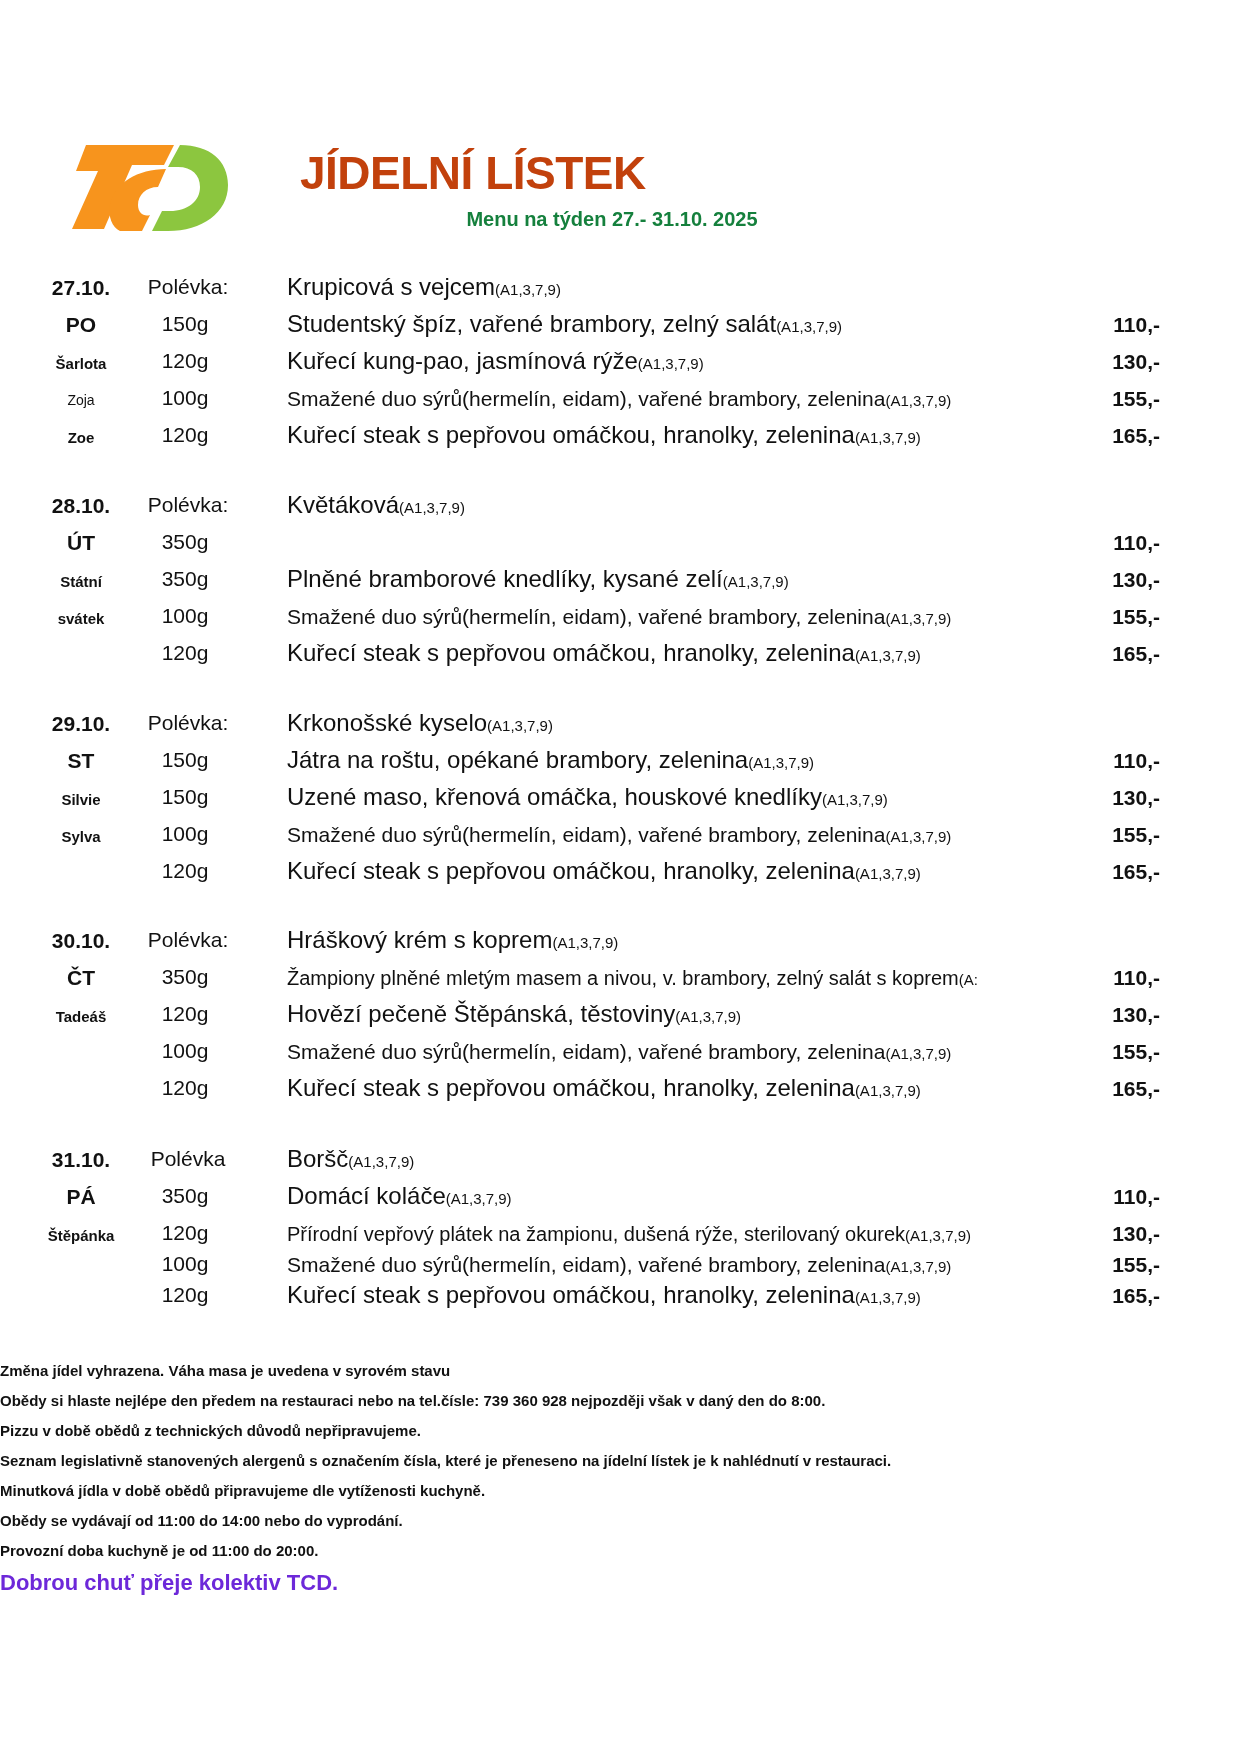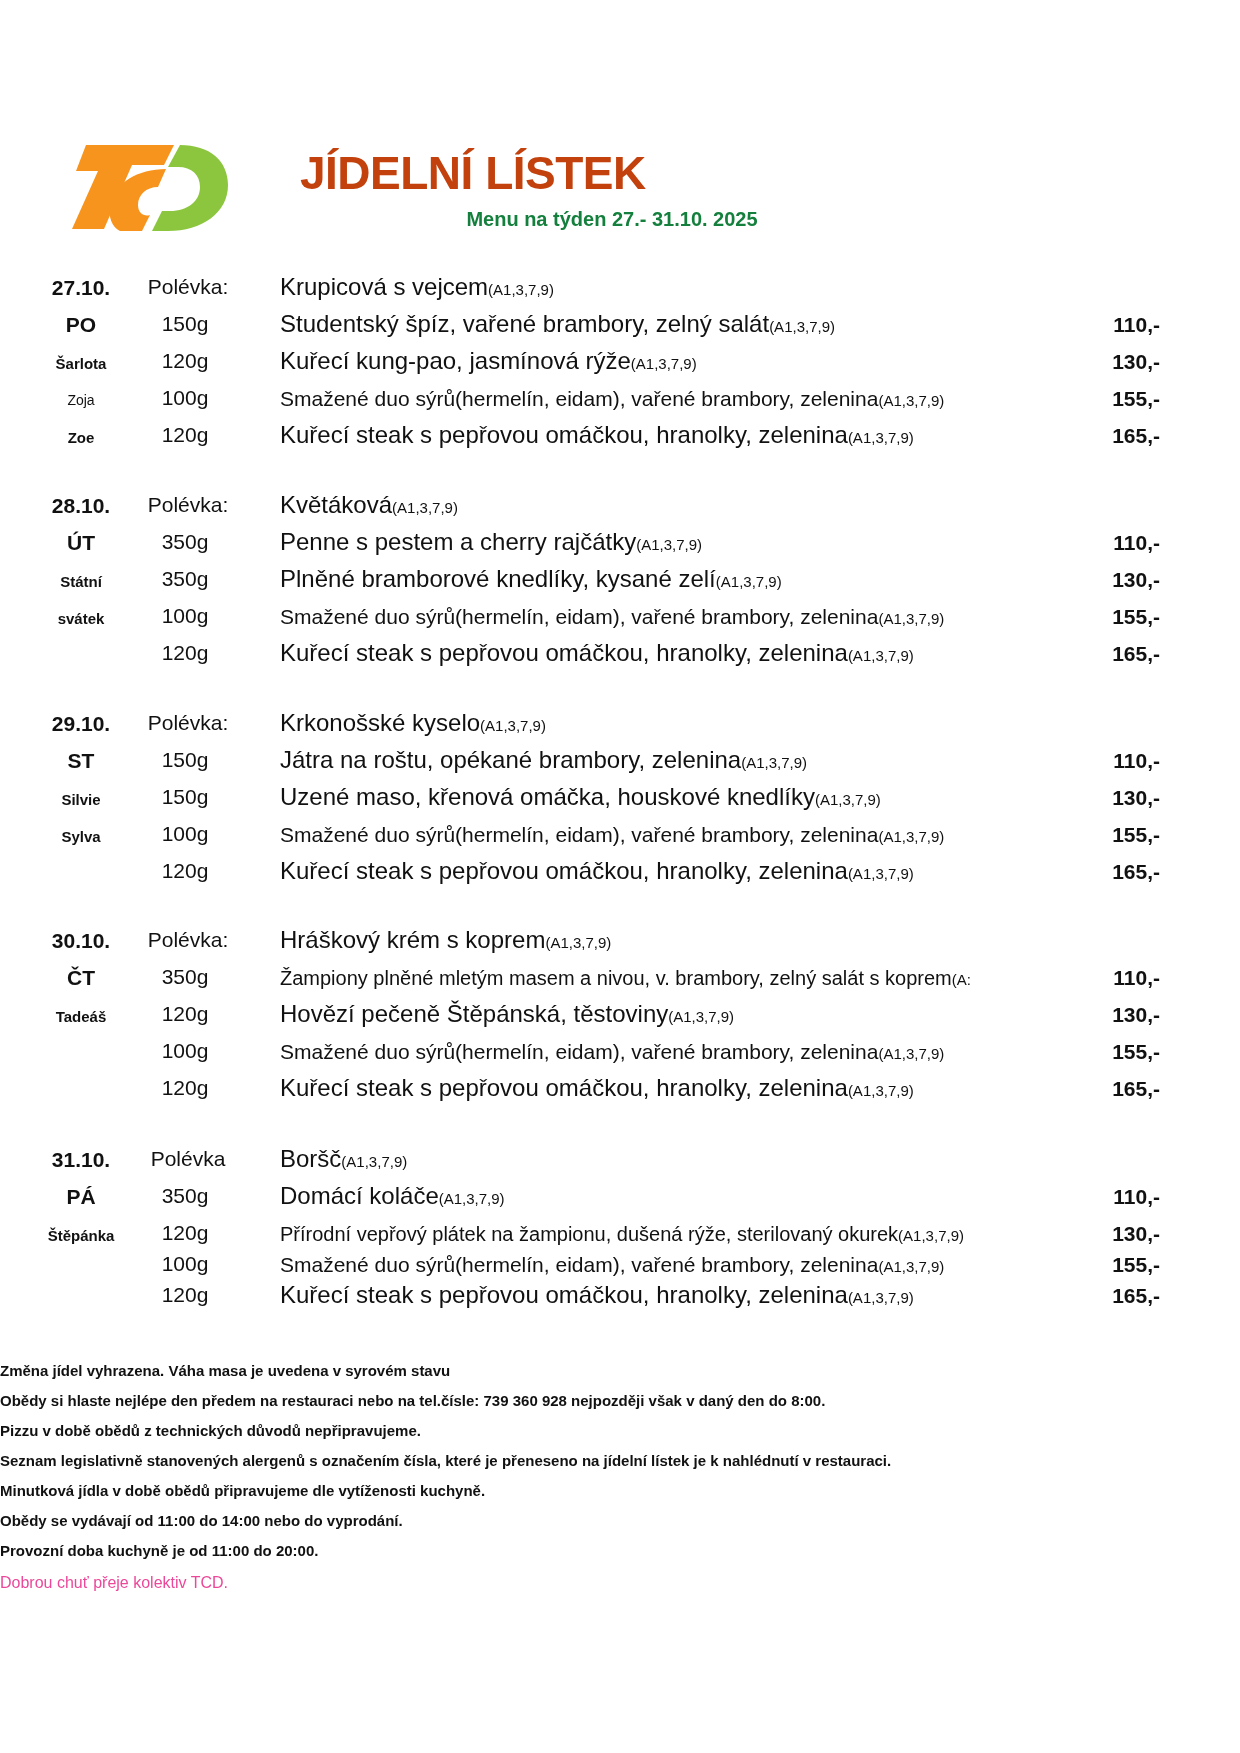--- a/index.html
+++ b/index.html
@@ -12,28 +12,28 @@
               font-weight:bold; font-size:20px; color:#15803d; }
   .day { position:absolute; left:0; width:1240px; }
   .row { position:relative; height:37px; }
   .c-left { position:absolute; left:30px; width:102px; text-align:center; font-weight:bold; }
   .c-left.date { font-size:21px; top:6px; }
   .c-left.dow  { font-size:21px; top:6px; }
   .c-left.name { font-size:15px; top:11px; }
   .c-left.name.small { font-weight:normal; font-size:14px; }
   .c-weight { position:absolute; left:130px; width:110px; text-align:center; font-weight:normal; font-size:21px; top:5px; }
   .c-weight.soup { left:128px; width:120px; }
-  .c-dish { position:absolute; left:280px; top:3px; font-size:24px; white-space:nowrap; color:#111; }
+  .c-dish { position:absolute; left:287px; top:3px; font-size:24px; white-space:nowrap; color:#111; }
   .c-dish.small { font-size:21px; top:6px;text-align:center; }
   .c-dish.tiny { font-size:20px; top:7px; max-width:800px; overflow:hidden; }
   .allergen { font-size:15px; }
   .c-price { position:absolute; right:80px; top:6px; font-weight:bold; font-size:21px; text-align:right; }
   .footer { position:absolute; left:0; width:1240px; top:1356px; text-align:left; }
   .footer .line { font-weight:bold; font-size:15px; height:30px; line-height:30px; color:#111; }
-  .footer .closing { font-weight:normal; font-size:16px; color:#ec4899; line-height:34px; }
+  .footer .closing { font-weight:bold; font-size:22px; color:#6d28d9; line-height:34px; }
 </style>
 </head>
 <body>
 
 <svg class="logo" viewBox="0 0 162 88">
 
   <path fill="#f7941d" d="M18 2 L106 2 L96 22 L64 22 L36 86 L4 86 L30 28 L8 28 Z"></path>
   <path fill="#f7941d" d="M98 26 L90 44 C78 44 70 52 70 62 C70 70 76 74 82 72 L74 88 L52 88 C44 84 40 74 42 62 C46 40 70 26 98 26 Z"></path>
 
   <path fill="#8cc63f" d="M112 2 C142 2 160 18 160 42 C160 70 134 88 100 88 L84 88 L94 68 L102 68 C120 68 132 58 132 44 C132 32 124 24 110 24 L100 24 Z"></path>
@@ -76,21 +76,20 @@
     </div>
     <div class="day" style="top: 488px;">
       <div class="row">
         <div class="c-left date">28.10.</div>
         <div class="c-weight soup">Polévka:</div>
         <div class="c-dish"><span>Květáková</span><span class="allergen">(A1,3,7,9)</span></div>
       </div>
       <div class="row">
         <div class="c-left dow">ÚT</div>
         <div class="c-weight">350g</div>
-        <div class="c-dish"><span>Penne s pestem a cherry rajčátky</span><span class="allergen">(A1,3,7,9)</span></div>
         <div class="c-price">110,-</div>
       </div>
       <div class="row">
         <div class="c-left name">Státní</div>
         <div class="c-weight">350g</div>
         <div class="c-dish"><span>Plněné bramborové knedlíky, kysané zelí</span><span class="allergen">(A1,3,7,9)</span></div>
         <div class="c-price">130,-</div>
       </div>
       <div class="row">
         <div class="c-left name">svátek</div>

